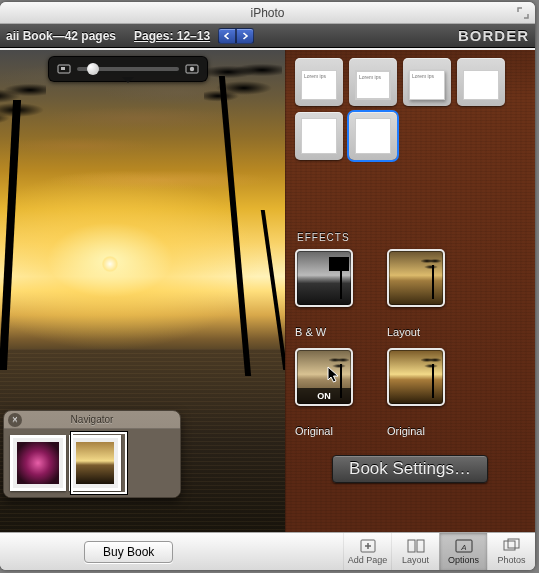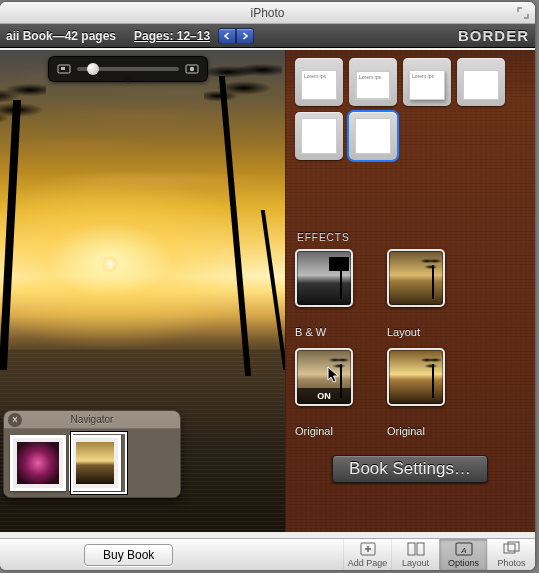--- a/index.html
+++ b/index.html
@@ -101,21 +101,21 @@
     radial-gradient(ellipse 10px 3px at 6px 4px,#000,transparent 70%),
     radial-gradient(ellipse 10px 3px at 14px 4px,#000,transparent 70%),
     radial-gradient(ellipse 10px 3px at 10px 10px,#000,transparent 70%); }
   .thumb.bw .palm-s::before,.thumb.bw .palm-s::after { background-color:#000; }
   .on-badge { position:absolute; bottom:0; left:0; right:0; height:16px; background:rgba(0,0,0,0.7); color:#fff; font-size:9px; font-weight:bold; text-align:center; line-height:16px; }
   .cursor { position:absolute; right:10px; top:16px; width:14px; height:18px; }
 
   .book-settings { display:block; margin: 18px auto 0 auto; padding: 3px 16px; font-size:17px; color:#eee; background: linear-gradient(#6b6b6b,#3e3e3e); border:1px solid #1a1a1a; border-radius:4px; box-shadow: inset 0 1px 0 rgba(255,255,255,0.2), 0 1px 2px rgba(0,0,0,0.6); text-shadow: 0 -1px 0 #000; }
 
   
-  .toolbar { position:absolute; left:0; right:0; bottom:0; height:32px; background: linear-gradient(#fdfdfd,#d9d9d9); border-top:1px solid #aaa; display:flex; align-items:center; }
+  .toolbar { position:absolute; left:0; right:0; bottom:0; height:38px; background: linear-gradient(#fdfdfd,#d9d9d9); border-top:1px solid #aaa; display:flex; align-items:center; }
   .buy-btn { margin-left: 84px; padding: 3px 18px; font-size:12px; background: linear-gradient(#fff,#e4e4e4); border:1px solid #999; border-radius:4px; box-shadow: 0 1px 0 #fff; }
   .toolbar-right { margin-left:auto; display:flex; height:100%; }
   .tbtn { width:48px; display:flex; flex-direction:column; align-items:center; justify-content:center; gap:1px; font-size:9px; color:#555; border-left:1px solid rgba(0,0,0,0.07); }
   .tbtn.active { background: linear-gradient(#c7c7c7,#acacac); box-shadow: inset 0 1px 3px rgba(0,0,0,0.3); color:#222; }
   .tbtn svg { width:20px; height:16px; }
 
   svg { display:block; }
 </style>
 </head>
 <body>

